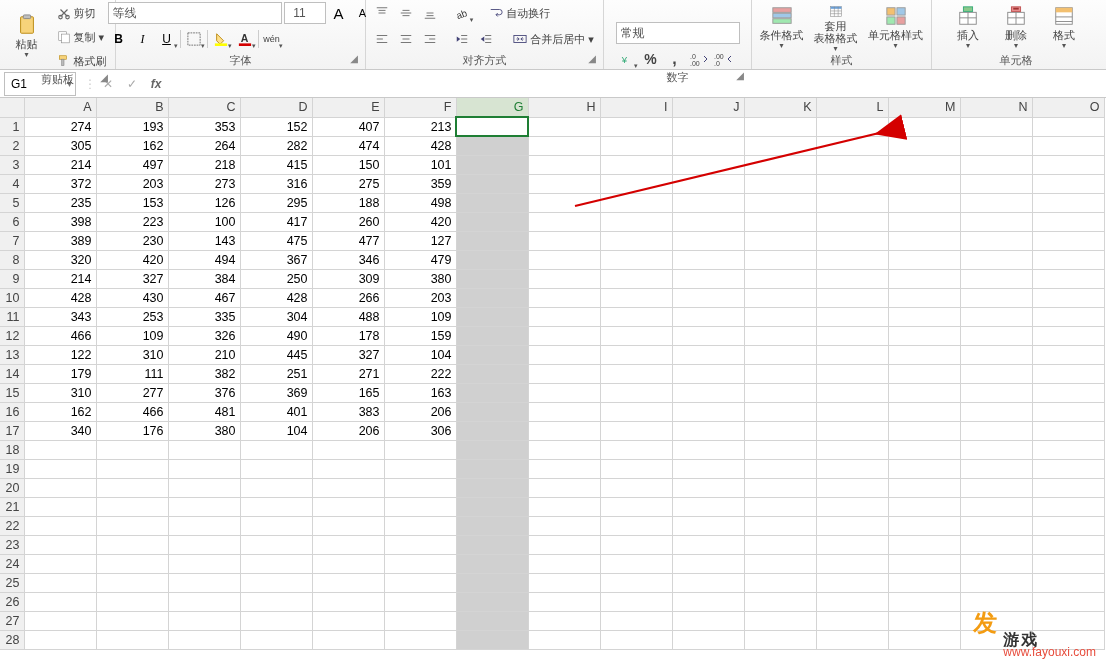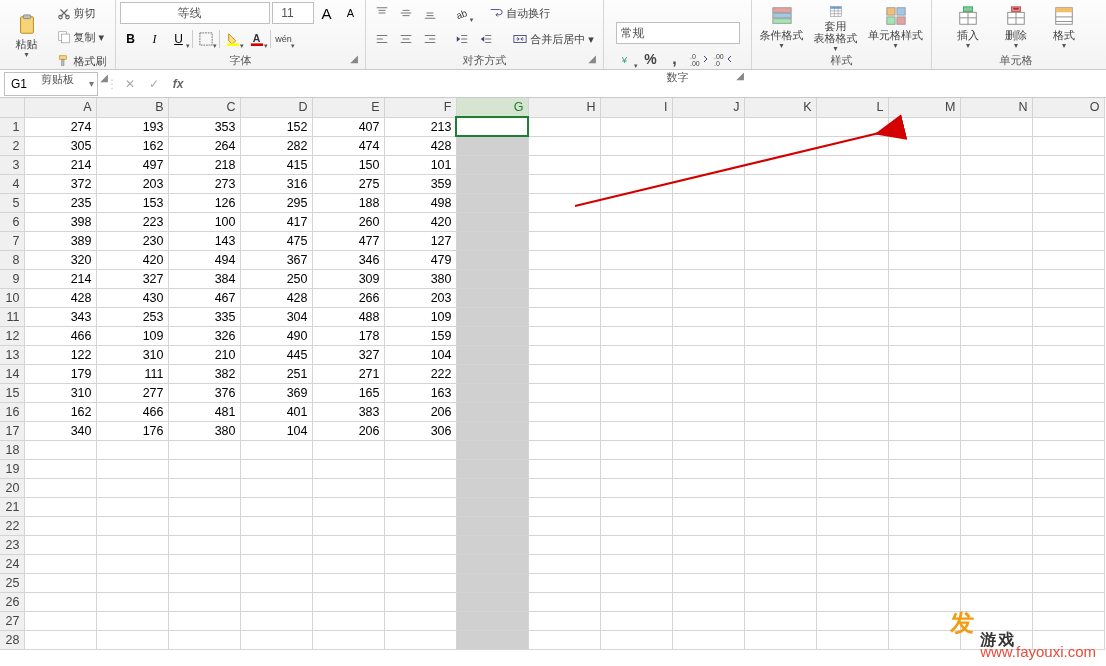--- a/index.html
+++ b/index.html
@@ -85,33 +85,33 @@
     cursor:pointer; position:relative;
   }
   .icon-btn.dd::after{
     content:"▾"; font-size:7px; color:#555; position:absolute; right:0px; bottom:0px;
   }
 
   .font-combo {
     height:22px; border:1px solid #bfbfbf; background:#fff; font-size:12px;
     padding:0 14px 0 4px; color:#555;
   }
-  .font-name { width:150px;text-align:center; }
+  .font-name { width:174px; }
   .font-size { width:42px; text-align:center; }
 
   
   .formula-bar {
     height: 28px;
     display:flex;
     align-items:center;
     border-bottom:1px solid #c9c9c9;
     background:#fff;
   }
   .name-box {
-    width:94px; height:24px; border:1px solid #bfbfbf;
+    width:72px; height:24px; border:1px solid #bfbfbf;
     font-size:12px; padding-left:6px;
     display:flex; align-items:center; justify-content:space-between;
     margin:0 4px;
   }
   .name-box .dd { color:#777; padding-right:3px; font-size:10px; }
   .fb-sep { width:4px; }
   .fb-btn { width:24px; height:24px; display:flex; align-items:center; justify-content:center; color:#aaa; }
   .fb-fx { font-style:italic; font-weight:bold; color:#666; }
   .fb-input { flex:1; height:24px; border:none; outline:none; padding-left:4px; font-size:12px; }
 
@@ -175,21 +175,21 @@
 
   
   .wm {
     position:absolute; right:10px; bottom:8px;
     display:flex; align-items:center; gap:6px;
     color:#555;
   }
   .wm .fa { font-size:24px; font-weight:900; color:#f39c12; }
   .wm .txt { display:flex; flex-direction:column; line-height:12px; }
   .wm .txt .big { font-size:16px; font-weight:800; color:#333; letter-spacing:2px;margin-top:46px; }
-  .wm .txt .small { font-size:15px; color:#e74c3c; }
+  .wm .txt .small { font-size:12px; color:#e74c3c; }
 </style>
 </head>
 <body>
 
 <div class="ribbon">
 
   <div class="ribbon-group" style="width:116px">
     <div class="ribbon-group-body">
       <div class="big-btn">
         <svg class="ico" viewBox="0 0 24 24">

